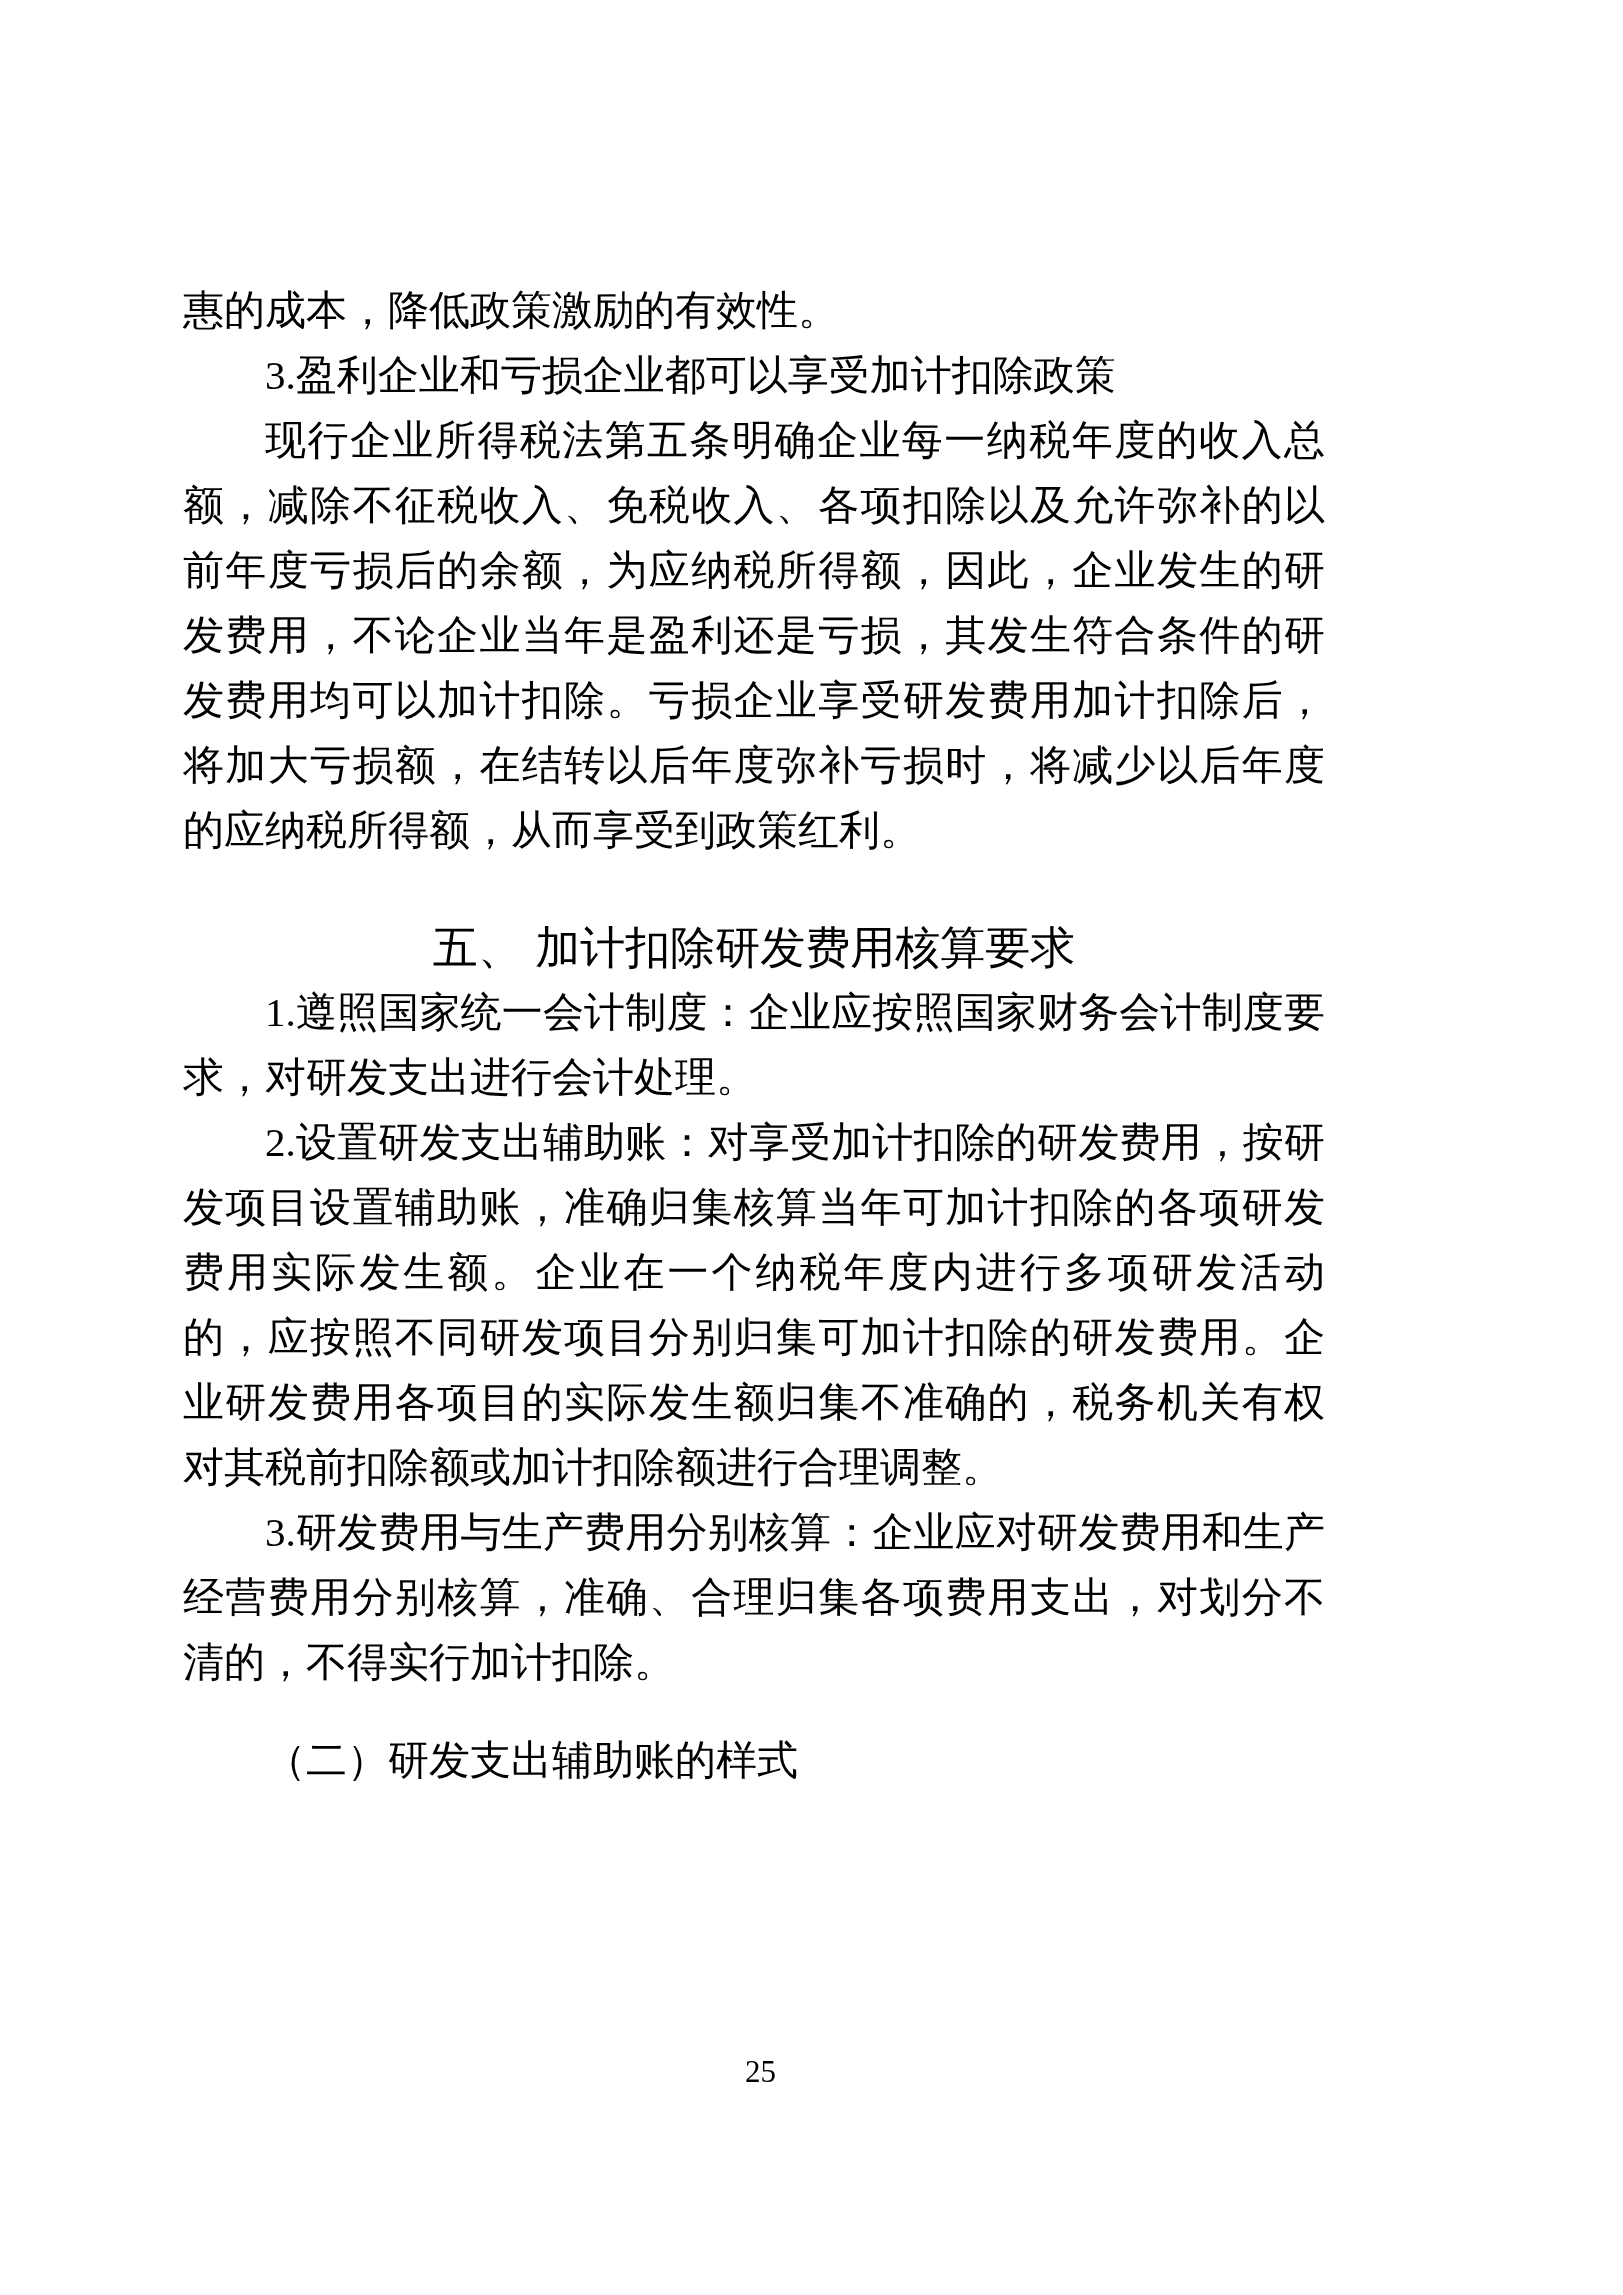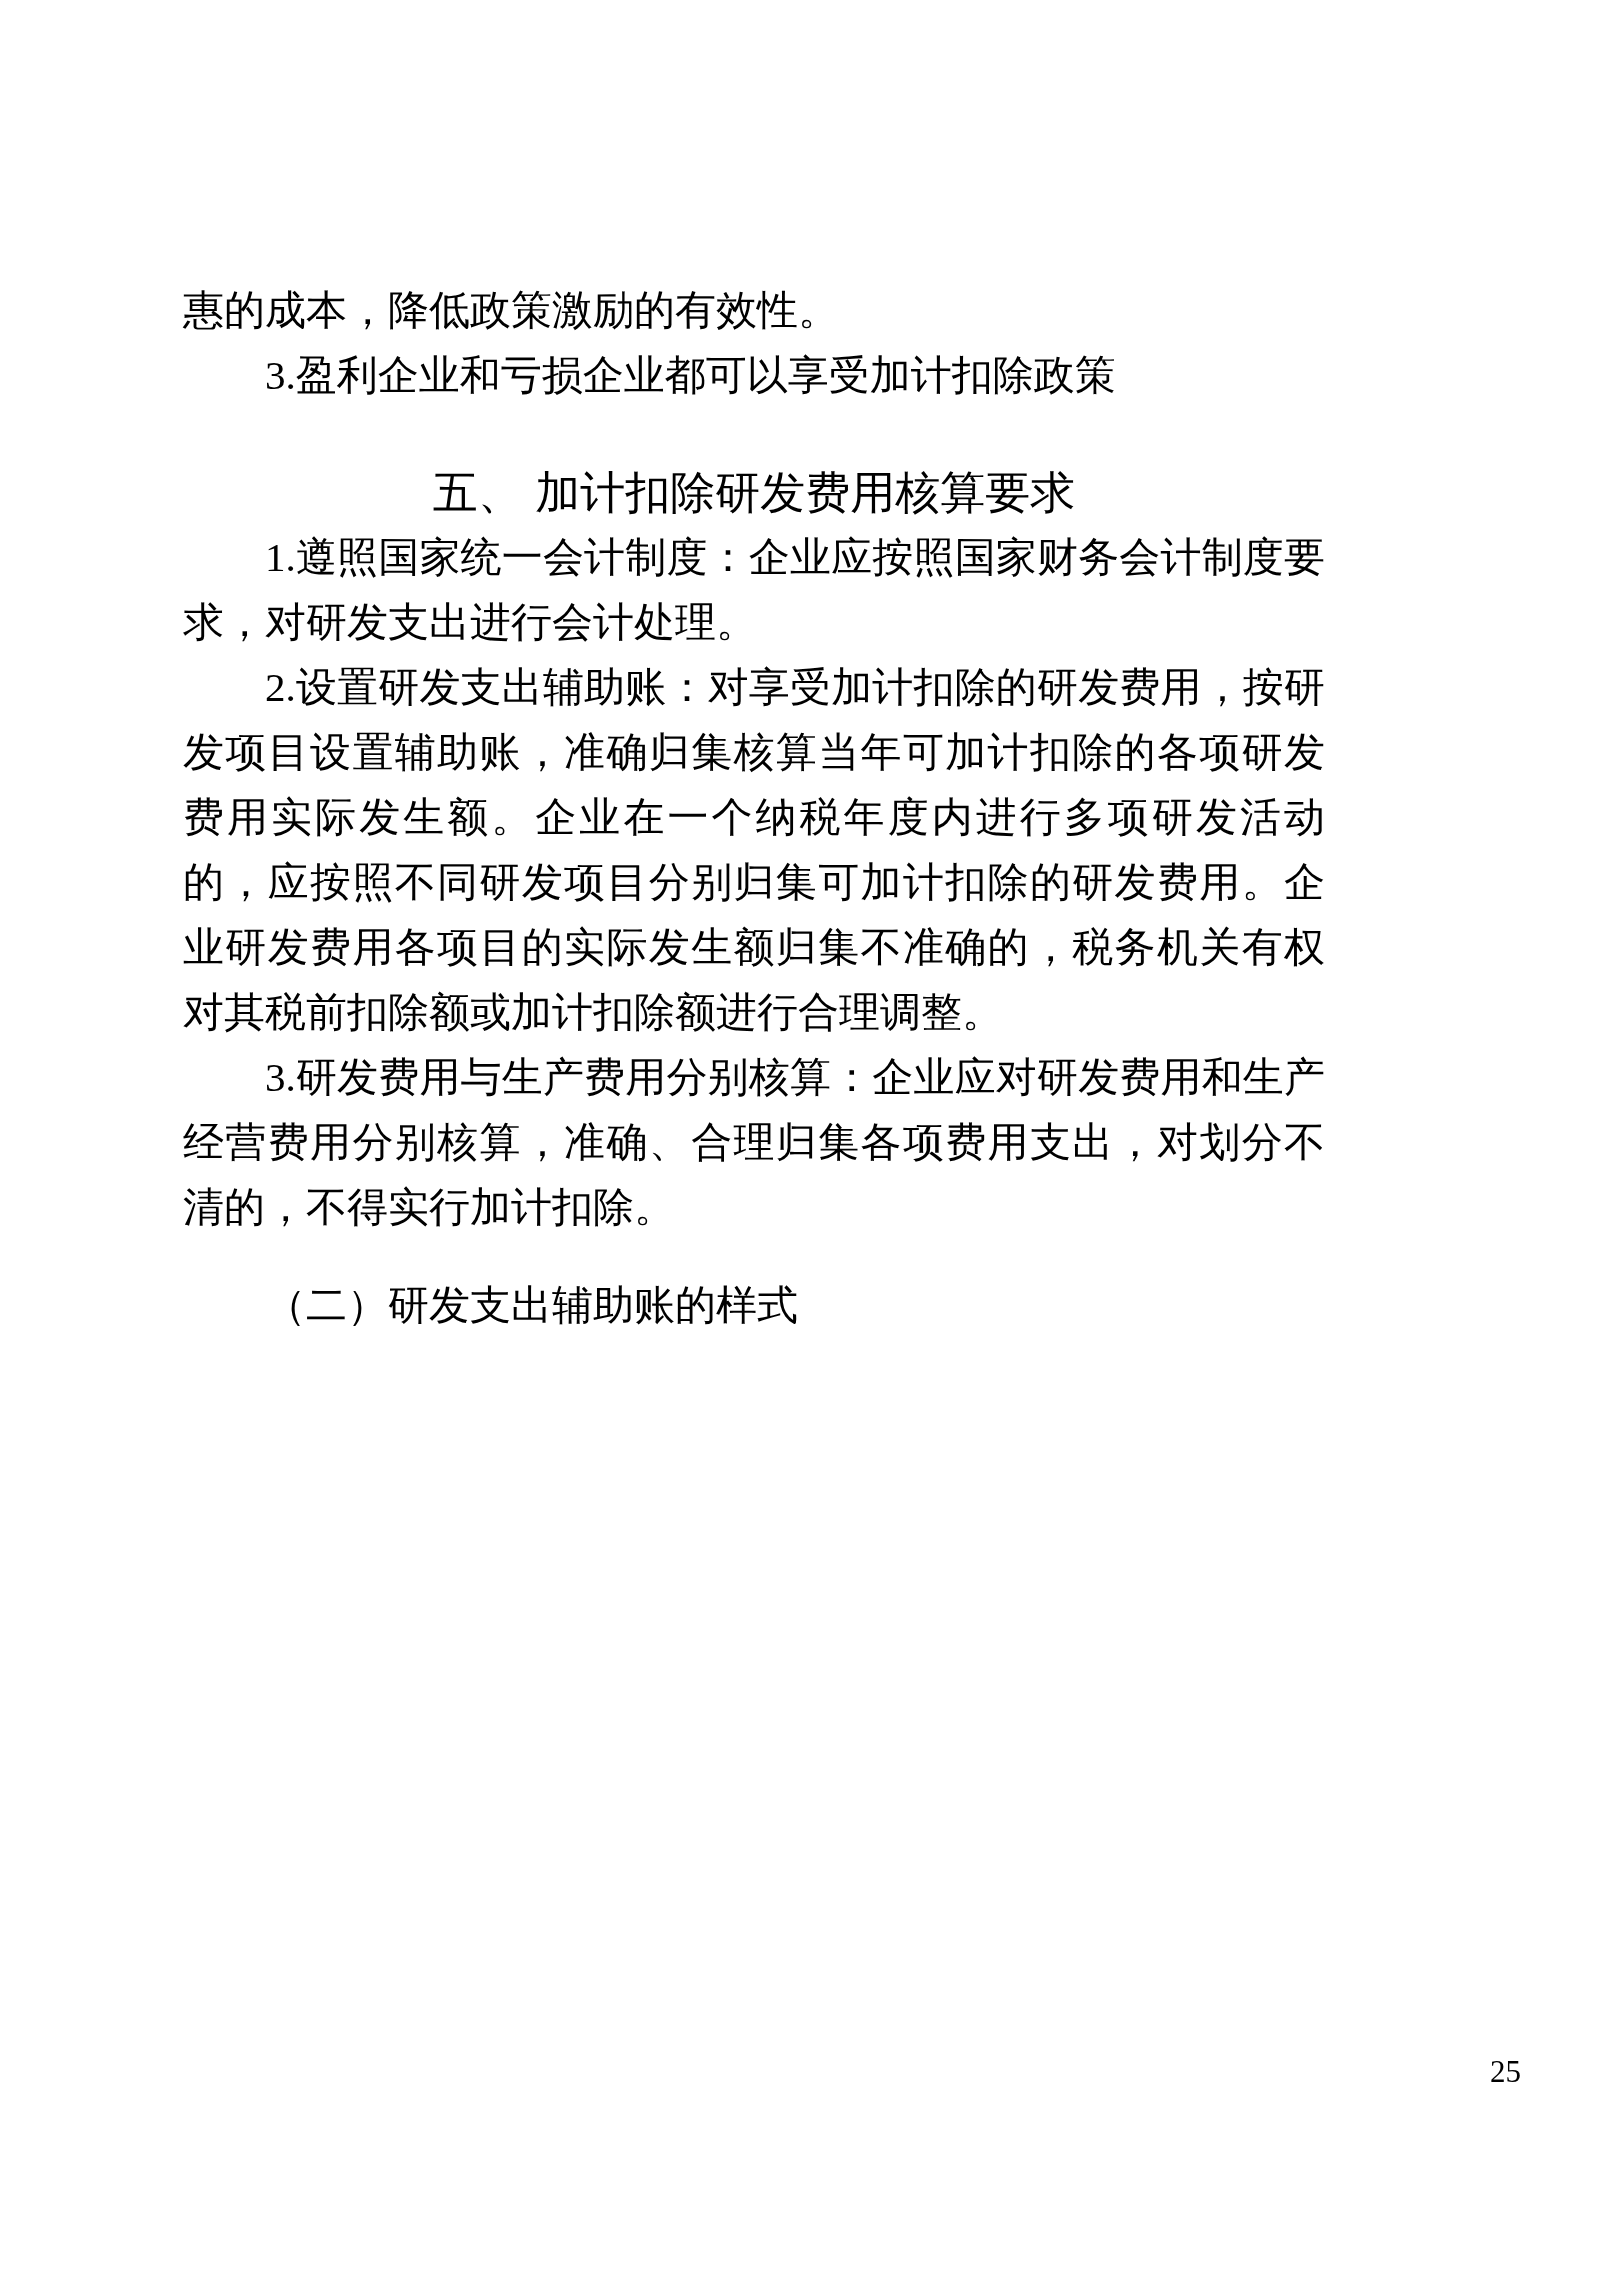--- a/index.html
+++ b/index.html
@@ -44,34 +44,35 @@
   }
   .block.h2:last-child {
     margin-top: 33px;
     margin-bottom: 0;
   }
   .page-number {
     position: absolute;
     left: 0;
     right: 0;
     top: 2052px;
-    text-align: right;
+    text-align: center;
     font-size: 31px;
     line-height: 39px;
     font-family: "Liberation Serif", "DejaVu Serif", serif;
     color: #000000;
   }
 </style>
 </head>
 <body>
 
 <main class="page">
   <div>
       <p class="block body"><span class="run">惠的成本，降低政策激励的有效性。</span></p>
       <p class="block body indent"><span class="run bold">3.盈利企业和亏损企业都可以享受加计扣除政策</span></p>
+      <p class="block body indent"><span class="run">现行企业所得税法第五条明确企业每一纳税年度的收入总额，减除不征税收入、免税收入、各项扣除以及允许弥补的以前年度亏损后的余额，为应纳税所得额，因此，企业发生的研发费用，不论企业当年是盈利还是亏损，其发生符合条件的研发费用均可以加计扣除。亏损企业享受研发费用加计扣除后，将加大亏损额，在结转以后年度弥补亏损时，将减少以后年度的应纳税所得额，从而享受到政策红利。</span></p>
       <p class="block h1"><span class="run bold">五、 加计扣除研发费用核算要求</span></p>
       <p class="block body indent"><span class="run bold">1.遵照国家统一会计制度：</span><span class="run">企业应按照国家财务会计制度要求，对研发支出进行会计处理。</span></p>
       <p class="block body indent"><span class="run bold">2.设置研发支出辅助账：</span><span class="run">对享受加计扣除的研发费用，按研发项目设置辅助账，准确归集核算当年可加计扣除的各项研发费用实际发生额。企业在一个纳税年度内进行多项研发活动的，应按照不同研发项目分别归集可加计扣除的研发费用。企业研发费用各项目的实际发生额归集不准确的，税务机关有权对其税前扣除额或加计扣除额进行合理调整。</span></p>
       <p class="block body indent"><span class="run bold">3.研发费用与生产费用分别核算：</span><span class="run">企业应对研发费用和生产经营费用分别核算，准确、合理归集各项费用支出，对划分不清的，不得实行加计扣除。</span></p>
       <p class="block h2"><span class="run bold">（二）研发支出辅助账的样式</span></p>
     </div>
   <div class="page-number">25</div>
 </main>
 
 

